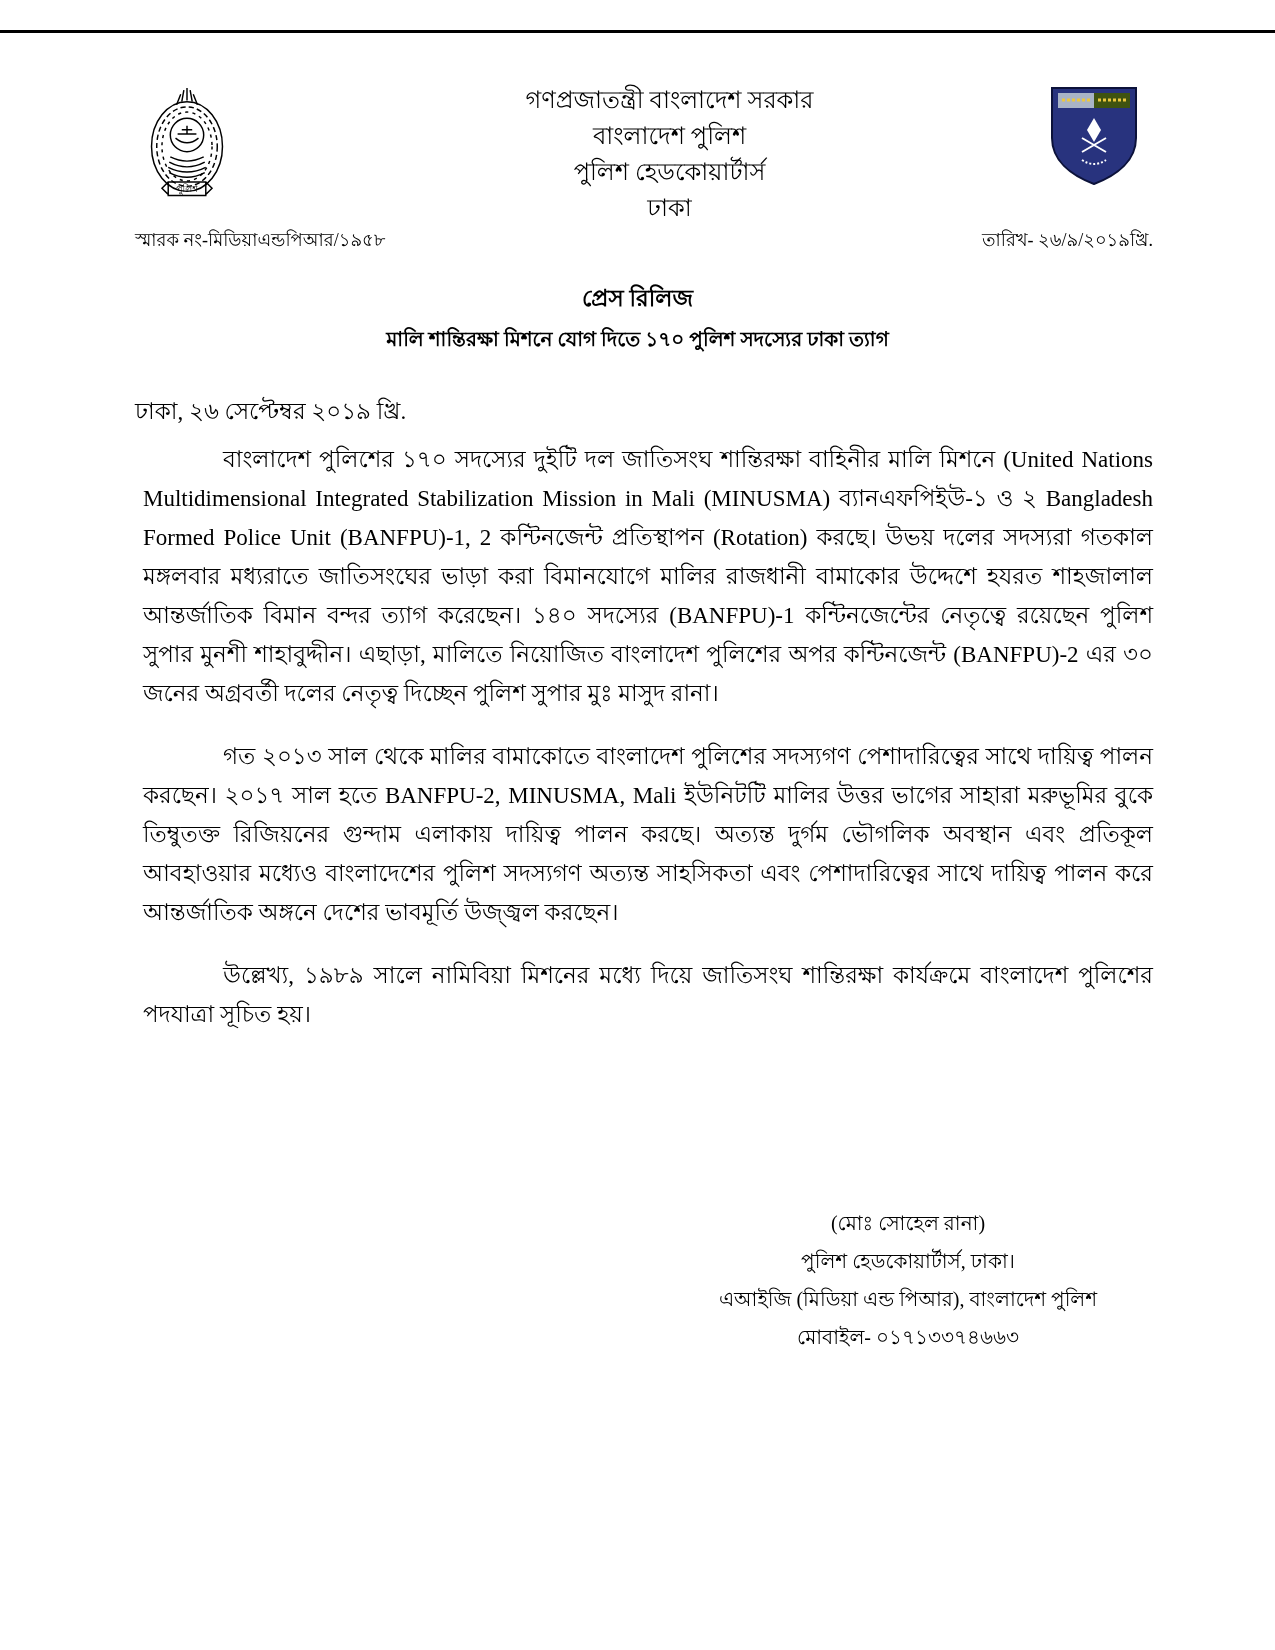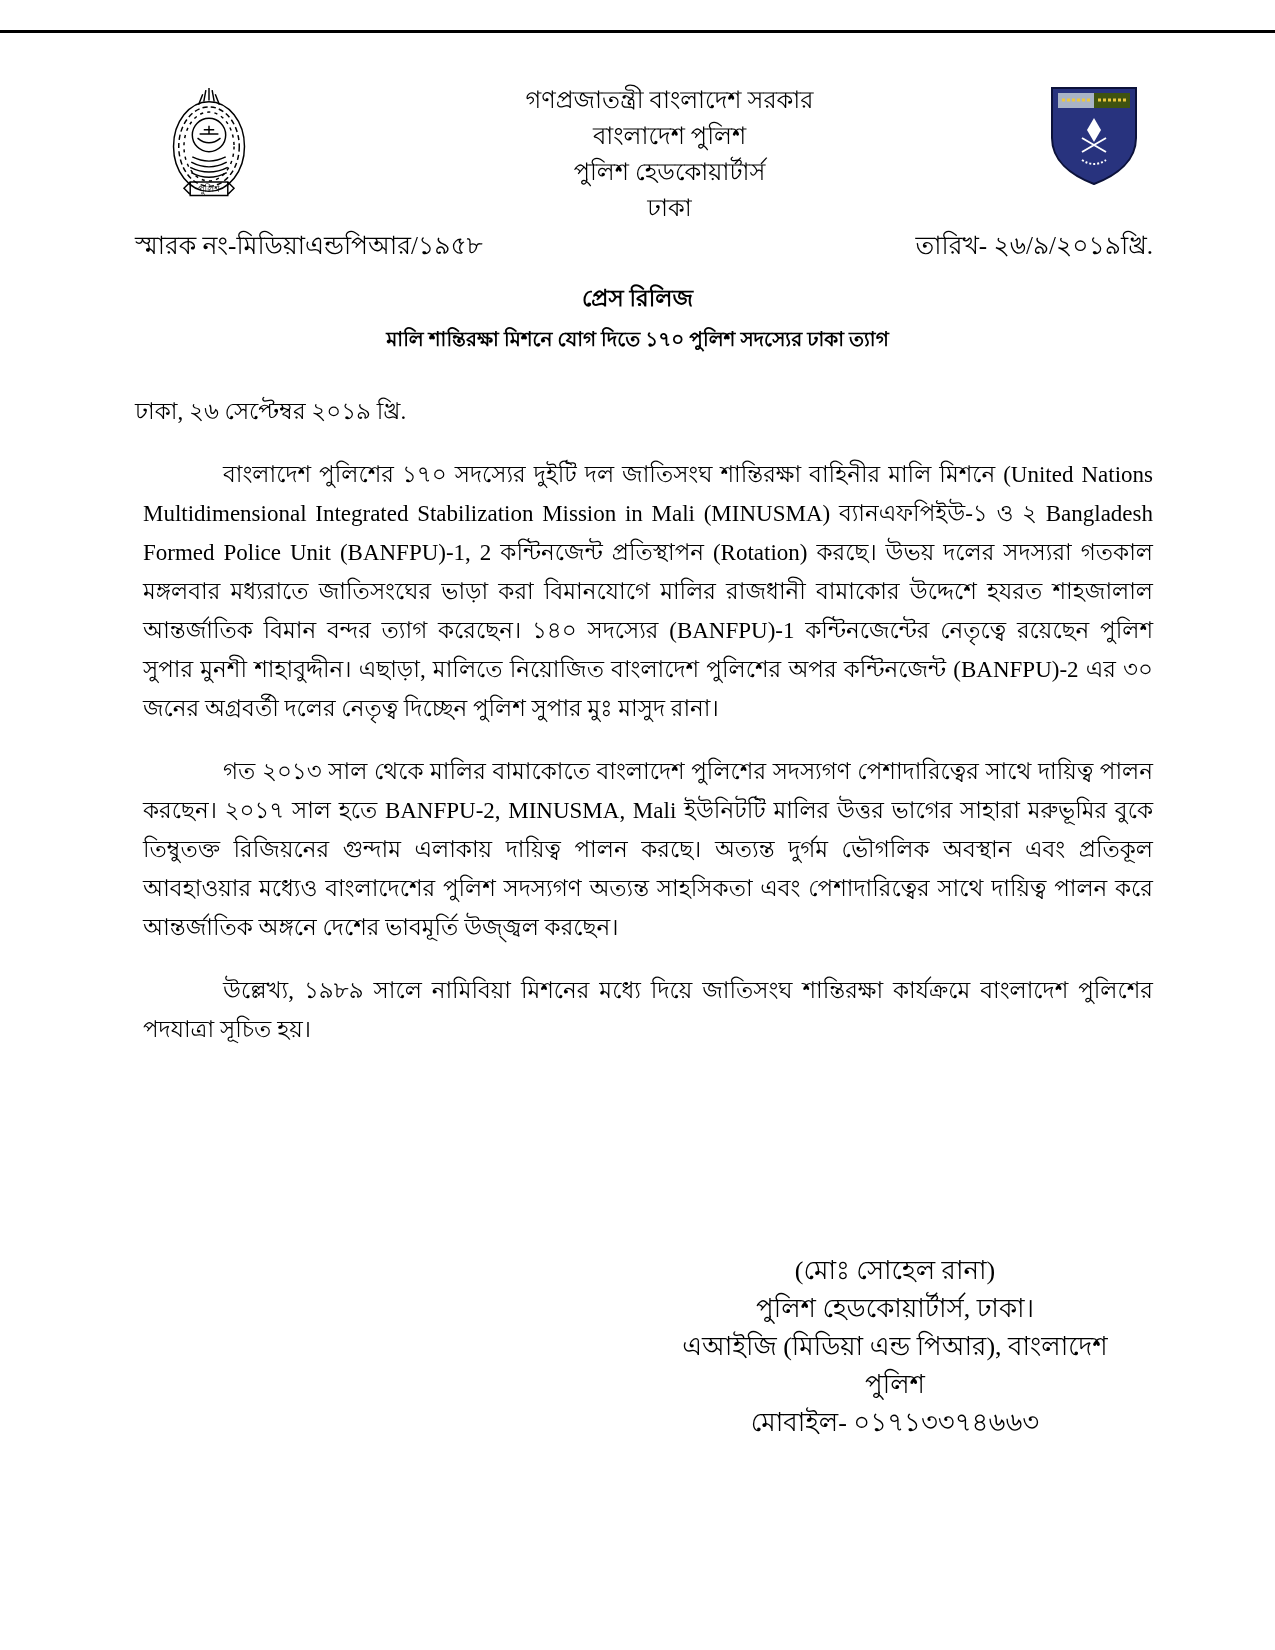--- a/index.html
+++ b/index.html
@@ -2,36 +2,36 @@
 <html><head>
 <meta charset="utf-8">
 <style>
   html,body{margin:0;padding:0;}
   body{
     width:1275px;height:1650px;background:#ffffff;color:#000;
     font-family:"Liberation Serif", serif;
     position:relative;overflow:hidden;
   }
   .top-scan-line{position:absolute;top:30px;left:0;width:1275px;height:3px;background:#000;}
-  .crest{position:absolute;left:151px;top:86px;width:116px;height:120px;}
+  .crest{position:absolute;left:129px;top:86px;width:116px;height:120px;}
   .shield{position:absolute;left:1048px;top:86px;width:92px;height:100px;}
   .header-text{position:absolute;top:82px;left:0;width:100%;text-align:center;
     font-size:24px;line-height:36px;margin-left:32px;}
   .memo-row{position:absolute;top:226px;left:135px;width:1018px;
-    display:flex;justify-content:space-between;font-size:25px;gap:15px;}
+    display:flex;justify-content:space-between;font-size:18px;gap:15px;}
   .press-release{position:absolute;top:280px;left:0;width:100%;text-align:center;
     font-weight:bold;font-size:23px;}
   .doc-title{position:absolute;top:324px;left:0;width:100%;text-align:center;
     font-weight:bold;font-size:20px;}
   .content{position:absolute;top:392px;left:135px;width:1018px;
     font-size:23px;line-height:39px;text-align:justify;}
-  .dateline{margin:0 0 24px 0;text-align:left;}
+  .dateline{margin:0 0 9px 0;text-align:left;}
   .content p.para{margin:0 0 24px 8px;text-indent:80px;}
-  .signature{position:absolute;top:1204px;right:150px;width:460px;
-    text-align:center;font-size:26px;line-height:38px;margin-top:48px;}
+  .signature{position:absolute;top:1204px;right:137px;width:460px;
+    text-align:center;font-size:20px;line-height:38px;}
   svg .ln{stroke:#000;fill:none;stroke-width:1.4;}
   svg .wln{stroke:#fff;fill:none;stroke-width:2;}
 </style>
 </head>
 <body>
 
 <div class="top-scan-line"></div>
 
 <div class="crest">
   <svg width="116" height="120" viewBox="0 0 110 115">

